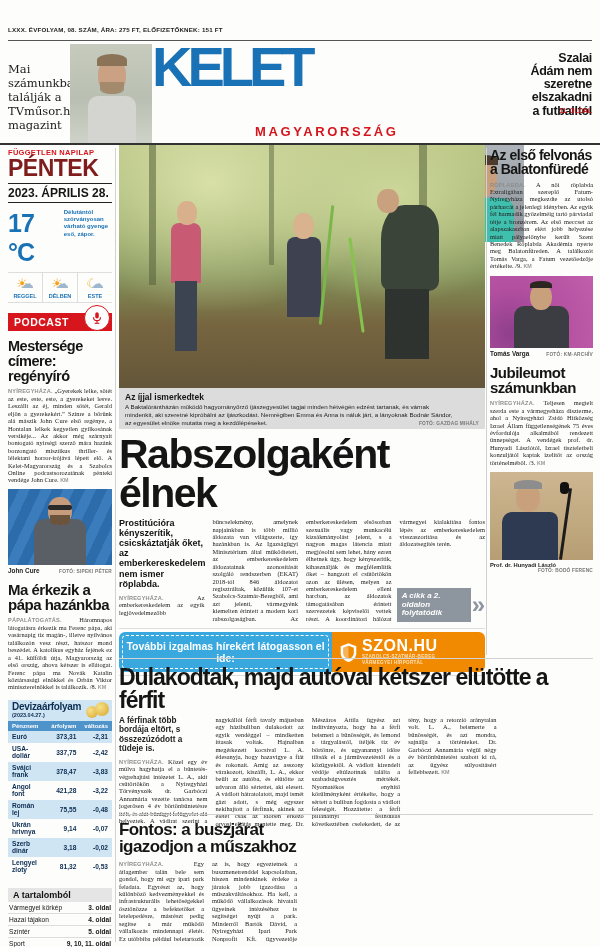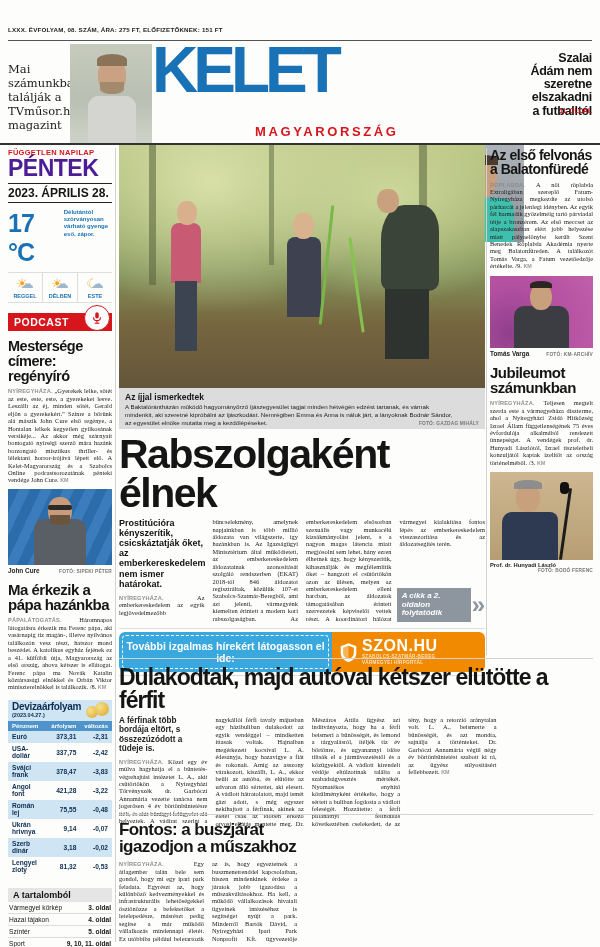--- a/index.html
+++ b/index.html
@@ -9,27 +9,27 @@
   .txt{font-family:"Liberation Serif",serif;font-size:6.4px;line-height:1.16;text-align:justify;color:#222;}
   .kicker{font-family:"Liberation Sans",sans-serif;font-weight:bold;font-size:5.6px;color:#8d8d8d;letter-spacing:.2px;}
   .byline{font-family:"Liberation Sans",sans-serif;font-weight:bold;font-size:5.4px;color:#9a9a9a;}
   .lead{font-family:"Liberation Sans",sans-serif;font-weight:bold;font-size:9px;line-height:1.12;text-align:left;color:#111;}
   .credit{font-weight:bold;font-size:4.8px;color:#777;letter-spacing:.2px;}
   .capname{font-weight:bold;font-size:6.4px;color:#222;}
   
   .issue{font-size:6.2px;font-weight:bold;letter-spacing:.2px;color:#222;}
   .rule{background:#444;height:1px;}
   .promo-left{font-family:"DejaVu Serif","Liberation Serif",serif;font-size:11.5px;line-height:1.22;color:#1b1b1b;}
-  .logo{font-size:64px;font-weight:bold;letter-spacing:-5px;color:#1a72b6;line-height:.88;}
+  .logo{font-size:56px;font-weight:bold;letter-spacing:-5px;color:#1a72b6;line-height:.88;}
   .logo-sub{font-size:13px;font-weight:bold;letter-spacing:2.6px;color:#d6151c;}
   .promo-right{font-weight:bold;font-size:12.5px;line-height:1.05;text-align:right;letter-spacing:-0.3px;}
   .promo-right-page{font-weight:bold;font-size:6.5px;color:#d6151c;text-align:right;margin-top:3px;}
   
   .flag{color:#d6151c;font-weight:bold;font-size:7.5px;letter-spacing:.3px;}
-  .day{color:#4c1d95;font-weight:bold;font-size:23px;letter-spacing:-0.5px;line-height:1;}
+  .day{color:#7f1d1d;font-weight:bold;font-size:23px;letter-spacing:-0.5px;line-height:1;}
   .datebar{border-top:1.5px solid #222;border-bottom:1.5px solid #222;font-weight:bold;font-size:12px;
            padding:2px 0;margin:3px 0 6px 0;}
   .temp{color:#1a72b6;font-weight:bold;font-size:25px;letter-spacing:-1px;}
   .forecast{color:#1a72b6;font-weight:bold;font-size:6px;line-height:1.2;width:50px;}
   .wrow{display:flex;border-top:1px solid #ddd;border-bottom:1px solid #ddd;margin-top:5px;}
   .wcell{flex:1;text-align:center;padding:4px 0 3px 0;}
   .wcell + .wcell{border-left:1px solid #ddd;}
   .wico{font-size:13px;line-height:1;display:block;}
   .wico .sun{color:#f4a318;}
   .wico .cloud{color:#9db7cf;margin-left:-7px;}
@@ -282,21 +282,21 @@
 
     <div class="capbar">
       <div class="t">Az íjjal ismerkedtek</div>
       <div class="c">A Baktalórántházán működő hagyományőrző íjászegyesület tagjai minden hétvégén edzést tartanak, és várnak mindenkit, aki szeretné kipróbálni az íjászkodást. Nemrégiben Emma és Anna is náluk járt, a lányoknak Bodnár Sándor, az egyesület elnöke mutatta meg a kezdőlépéseket.</div>
       <div class="cr credit">FOTÓ: GAZDAG MIHÁLY</div>
     </div>
 
     <div class="mainh">Rabszolgaként élnek</div>
     <div style="position:relative;">
       <div class="cols4 txt">
-        <div class="lead" style="margin-bottom:5px;">Prostitúcióra kényszerítik, csicskáztatják őket, az emberkereskedelem nem ismer határokat.</div>
+        <div class="lead" style="margin-bottom:5px;">Prostitúcióra kényszerítik, csicskáztatják őket, az emberkereskedelem nem ismer röplabda.</div>
         <span class="kicker">NYÍREGYHÁZA.</span>
         <span>Az emberkereskedelem az egyik legjövedelmezőbb bűncselekmény, amelynek napjainkban is több millió áldozata van világszerte, így hazánkban is. Az Igazságügyi Minisztérium által működtetett, az emberkereskedelem áldozatainak azonosítását szolgáló rendszerben (EKAT) 2018-tól 846 áldozatot regisztráltak, közülük 107-et Szabolcs-Szatmár-Beregből, ami azt jelenti, vármegyénk kiemelten érintett a modern kori rabszolgaságban. Az emberkereskedelem elsősorban szexuális vagy munkacélú kizsákmányolást jelent, s a nagyon magas látencia miatt megjósolni sem lehet, hány ezren élhetnek úgy, hogy kényszerítik, kihasználják és megfélemlítik őket – hangzott el csütörtökön azon az ülésen, melyen az emberkereskedelem elleni harcban, az áldozatok támogatásában érintett szervezetek képviselői vettek részt. A koordinátori hálózat vármegyei kialakítása fontos lépés az emberkereskedelem visszaszorítása és az áldozatsegítés terén.</span>
       </div>
       <div class="cont">
         <div class="cont-box">A cikk a 2. oldalon folytatódik</div>
         <div class="cont-arrow">»</div>
       </div>
     </div>
 
     <div class="banner">

